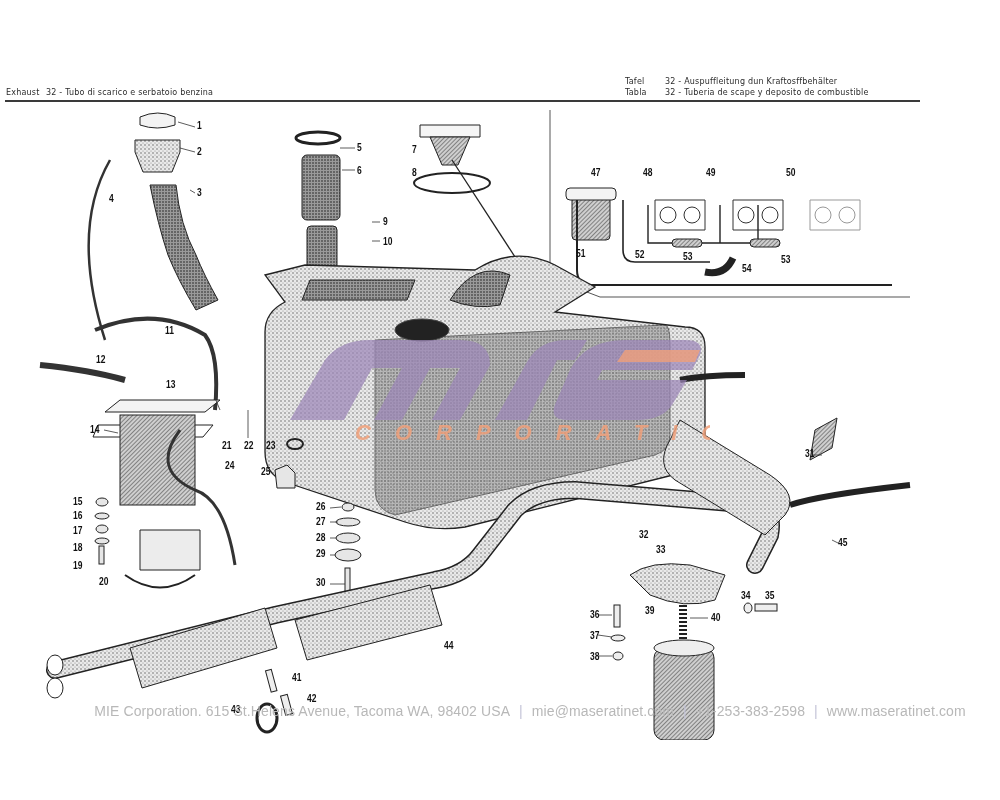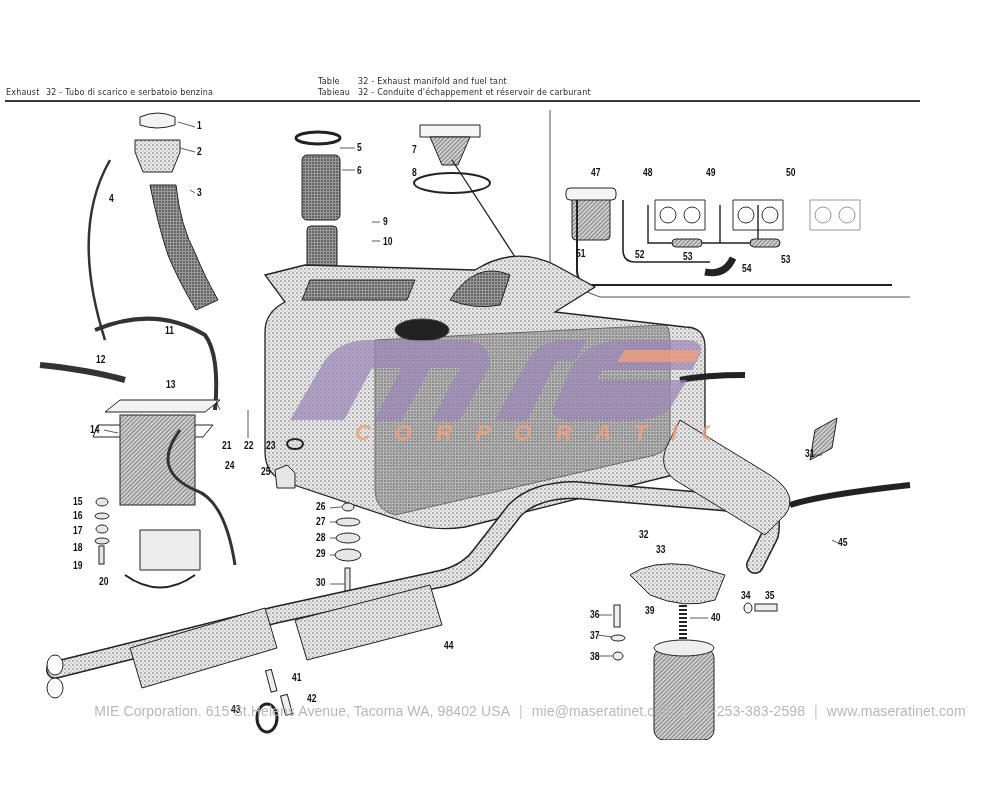--- a/index.html
+++ b/index.html
@@ -17,26 +17,26 @@
 </style>
 </head>
 <body>
 
 <div class="header">
   <div class="hcol" style="left:6px; top:11px;">
     <div class="hrow">
       <span class="lang">Exhaust</span><span>32 - Tubo di scarico e serbatoio benzina</span>
     </div>
   </div>
-  <div class="hcol" style="left:318px;">
+  <div class="hcol" style="left:625px;">
     <div class="hrow">
-      <span class="lang">Table</span><span>32 - Exhaust manifold and fuel tant</span>
+      <span class="lang">Tafel</span><span>32 - Auspuffleitung dun Kraftosffbehälter</span>
     </div>
     <div class="hrow">
-      <span class="lang">Tabieau</span><span>32 - Conduite d'échappement et réservoir de carburant</span>
+      <span class="lang">Tabla</span><span>32 - Tuberia de scape y deposito de combustible</span>
     </div>
   </div>
 </div>
 <div class="rule"></div>
 
 <svg class="diagram" width="1000" height="640" viewBox="0 100 1000 640" xmlns="http://www.w3.org/2000/svg">
   <defs>
     <pattern id="stip" width="4" height="4" patternUnits="userSpaceOnUse">
       <rect width="4" height="4" fill="#e9e9e9"></rect>
       <circle cx="1" cy="1" r="0.7" fill="#555"></circle>

